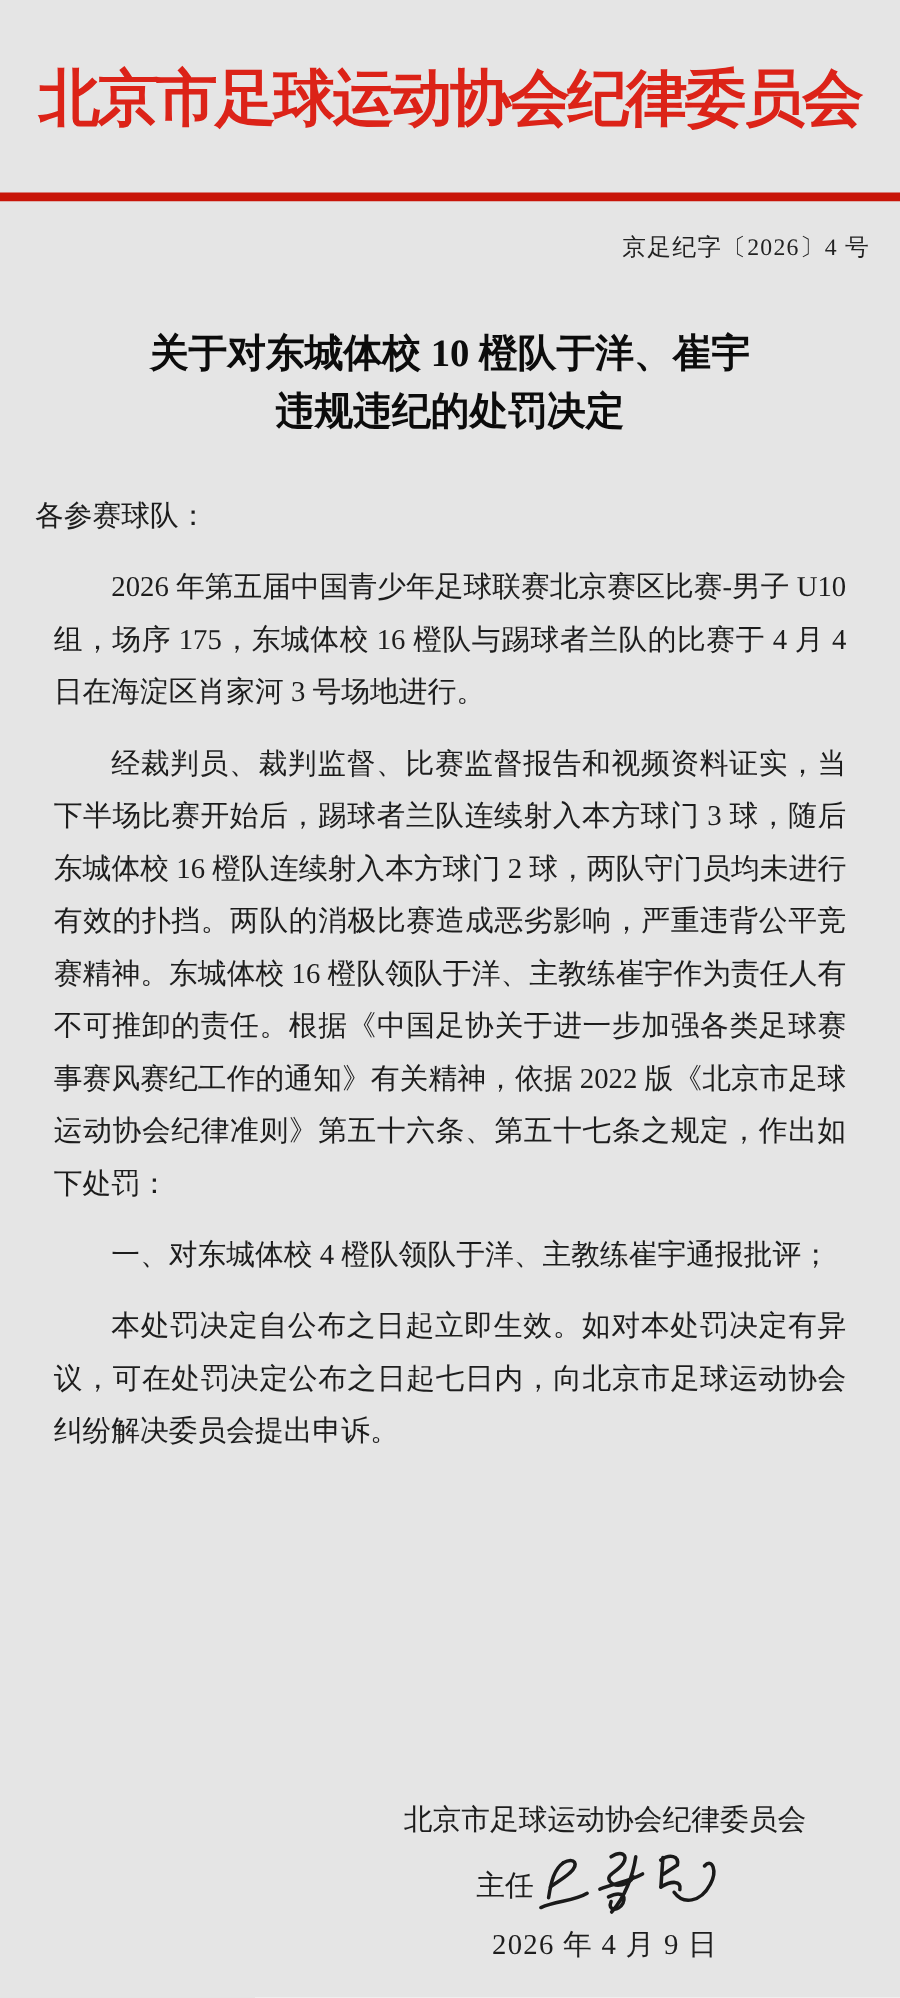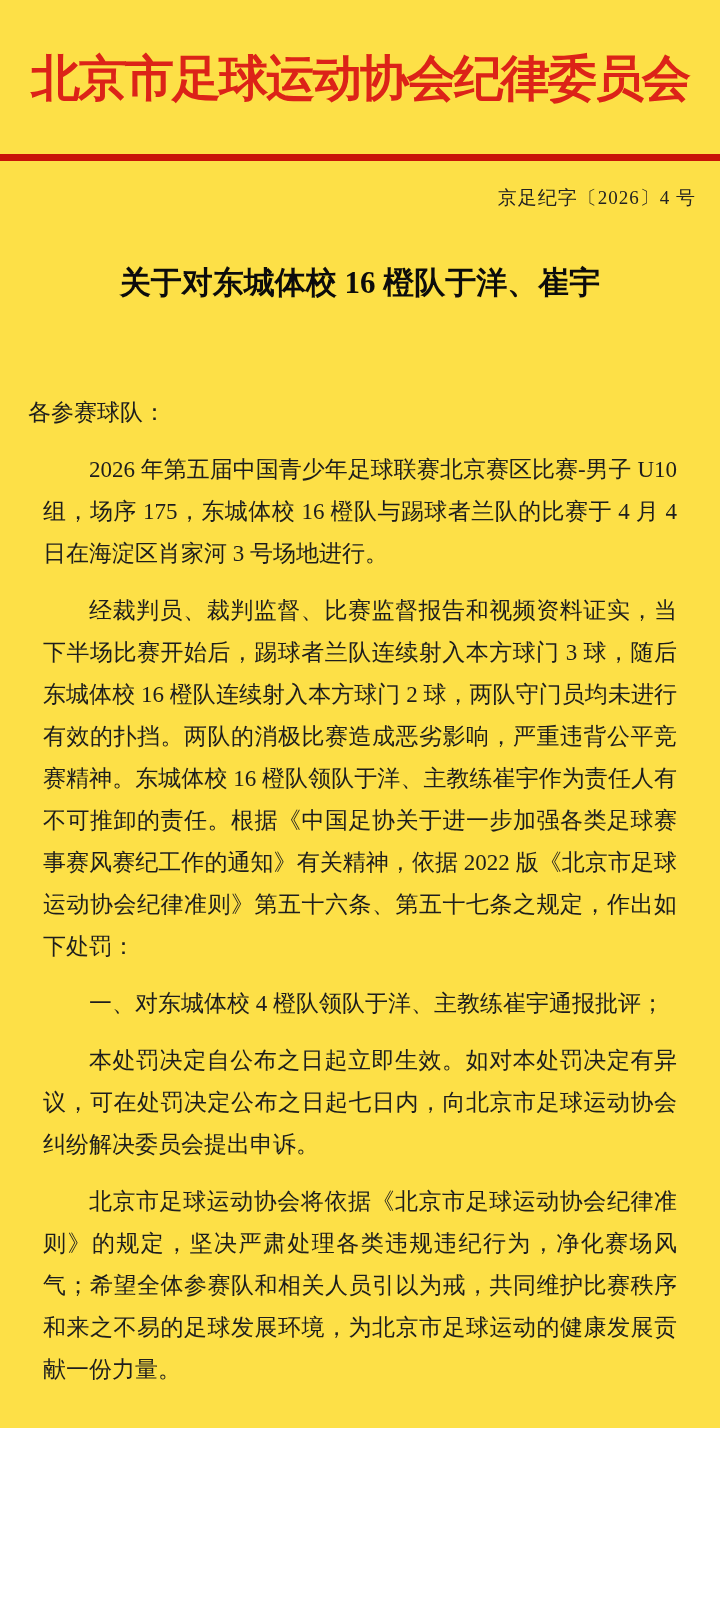--- a/index.html
+++ b/index.html
@@ -4,22 +4,22 @@
 <style>
   html,body{margin:0;padding:0;}
   :root{
     --red-title:#dc2318;
     --red-rule:#c81408;
     --ink:#1d1d1d;
   }
   .page{
     position:relative;
     width:720px;
-    height:1428px;
-    background:#fde047;
+    height:1598px;
+    background:#e5e5e5;
     font-family:"Liberation Serif","DejaVu Serif",serif;
     color:var(--ink);
     overflow:hidden;
   }
   .org-title{
     position:absolute;
     top:46px; left:0;
     width:720px;
     text-align:center;
     font-size:49px;
@@ -99,31 +99,31 @@
 
 <div class="page">
 
   <div class="org-title">北京市足球运动协会纪律委员会</div>
 
   <div class="red-rule"></div>
 
   <div class="doc-number">京足纪字〔2026〕4 号</div>
 
   <div class="doc-title">
-    <div>关于对东城体校 16 橙队于洋、崔宇</div>
+    <div>关于对东城体校 10 橙队于洋、崔宇</div>
+    <div>违规违纪的处罚决定</div>
   </div>
 
   <div class="body-block">
     <p class="salutation">各参赛球队：</p>
     <div>
         <p class="para">2026 年第五届中国青少年足球联赛北京赛区比赛-男子 U10 组，场序 175，东城体校 16 橙队与踢球者兰队的比赛于 4 月 4 日在海淀区肖家河 3 号场地进行。</p>
         <p class="para">经裁判员、裁判监督、比赛监督报告和视频资料证实，当下半场比赛开始后，踢球者兰队连续射入本方球门 3 球，随后东城体校 16 橙队连续射入本方球门 2 球，两队守门员均未进行有效的扑挡。两队的消极比赛造成恶劣影响，严重违背公平竞赛精神。东城体校 16 橙队领队于洋、主教练崔宇作为责任人有不可推卸的责任。根据《中国足协关于进一步加强各类足球赛事赛风赛纪工作的通知》有关精神，依据 2022 版《北京市足球运动协会纪律准则》第五十六条、第五十七条之规定，作出如下处罚：</p>
         <p class="para">一、对东城体校 4 橙队领队于洋、主教练崔宇通报批评；</p>
         <p class="para">本处罚决定自公布之日起立即生效。如对本处罚决定有异议，可在处罚决定公布之日起七日内，向北京市足球运动协会纠纷解决委员会提出申诉。</p>
-        <p class="para">北京市足球运动协会将依据《北京市足球运动协会纪律准则》的规定，坚决严肃处理各类违规违纪行为，净化赛场风气；希望全体参赛队和相关人员引以为戒，共同维护比赛秩序和来之不易的足球发展环境，为北京市足球运动的健康发展贡献一份力量。</p>
       </div>
   </div>
 
   <div class="signoff">
     <div class="signoff-org">北京市足球运动协会纪律委员会</div>
     <div class="sign-row">
       <span class="sign-role">主任</span>
       <svg class="sign-svg" width="160" height="62" viewBox="0 0 170 66" fill="none" stroke="#1a1a1a" stroke-width="3" stroke-linecap="round" stroke-linejoin="round">
 
         <path d="M12 40 C15 26 18 16 26 11"></path>
@@ -134,15 +134,16 @@
         <path d="M56 35 C68 31 83 29 93 24"></path>
         <path d="M88 9 C85 24 77 43 65 55"></path>
         <path d="M63 42 C72 38 79 40 75 48 C71 55 61 54 65 46"></path>
 
         <path d="M109 13 C117 8 125 10 123 18 L111 25"></path>
         <path d="M111 11 L108 36"></path>
         <path d="M108 36 C117 31 126 31 124 39"></path>
         <path d="M119 41 C126 52 141 51 150 36 C157 25 153 13 146 20"></path>
       </svg>
     </div>
+    <div class="signoff-date">2026 年 4 月 9 日</div>
   </div>
 
 </div>
 
 </body></html>

